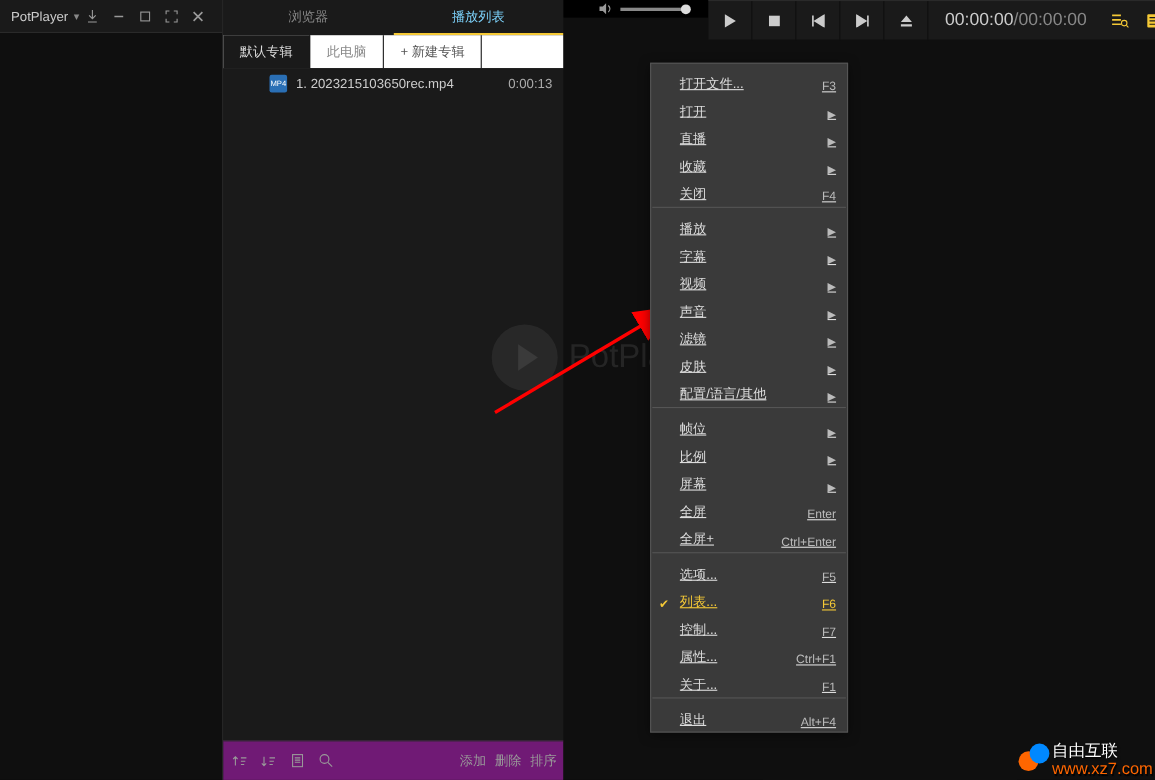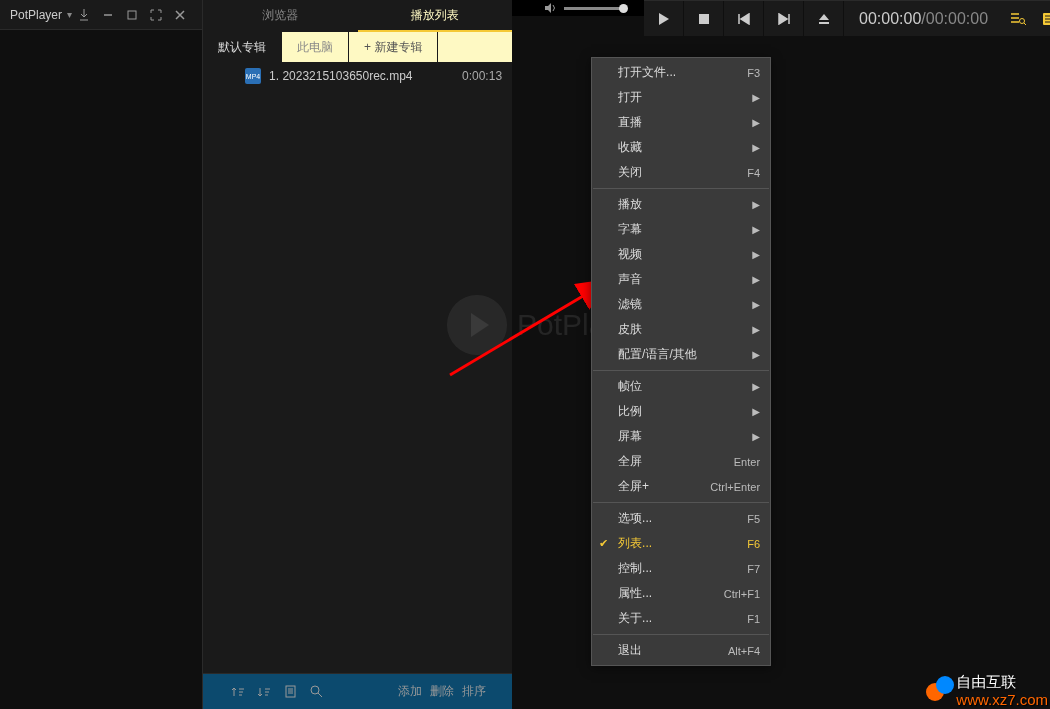--- a/index.html
+++ b/index.html
@@ -67,26 +67,27 @@
   left: 389px;
   top: 57px;
   width: 180px;
   background: #3a3a3a;
   border: 1px solid #555;
   box-shadow: 0 2px 10px rgba(0,0,0,0.5);
   padding: 2px 0;
 }
 .ctx-item {
   display: flex;
-  align-items: center;
+  align-items: flex-end;
   height: 25px;
   padding: 0 10px 0 26px;
   color: #ddd;
   font-size: 12px;
   position: relative;
+  text-decoration: underline;
 }
 .ctx-item.active { color: #f5c936; }
 .ctx-item .label { flex: 1; }
 .ctx-item .shortcut { color: #bbb; font-size: 11px; }
 .ctx-item.active .shortcut { color: #f5c936; }
 .ctx-item .sub-arrow { color: #bbb; font-size: 10px; }
 .ctx-item .check {
   position: absolute;
   left: 7px;
   color: #ddd;
@@ -117,27 +118,27 @@
   background: #1a1a1a;
 }
 .side-tab {
   flex: 1;
   display: flex; align-items:center; justify-content:center;
   color: #888;
   border-bottom: 2px solid transparent;
   font-size: 12px;
 }
 .side-tab.active {
-  color: #fef9c3;
+  color: #7dd3fc;
   border-bottom: 2px solid #f5c936;
 }
 .playlist-tabs {
   height: 30px;
   display: flex;
-  background: #fef9c3;
+  background: #ffffff;
 }
 .pl-tab {
   padding: 0 15px;
   display:flex; align-items:center;
   color: #888;
   font-size: 12px;
   border-right: 1px solid #1a1a1a;
 }
 .pl-tab.active { background: #1a1a1a; color: #ddd; }
 .pl-tab.new { color: #555; }
@@ -205,25 +206,25 @@
 .ctrl-icon-sm {
   width: 30px; height:36px;
   display:flex; align-items:center; justify-content:center;
   color:#999;
 }
 .yellow { color: #f5c936 !important; }
 
 
 .side-footer {
   height: 36px;
-  background:#0c4a6e;
+  background:#701a75;
   border-top:1px solid #2a2a2a;
   display:flex;
   align-items:center;
-  padding: 0 22px;
+  padding: 0 2px;
   text-align: center;
 }
 .sf-btn {
   width:26px; height:26px;
   display:flex; align-items:center; justify-content:center;
   color:#999;
   font-size: 12px;
 }
 .sf-txt {
   color:#999;

